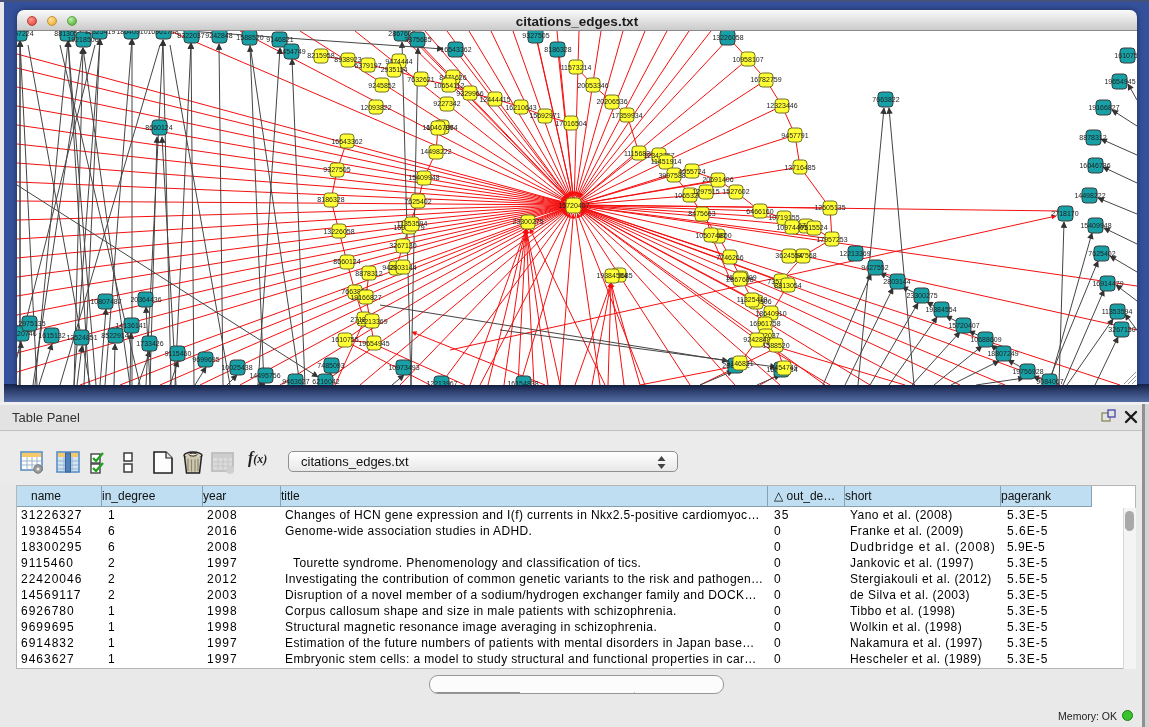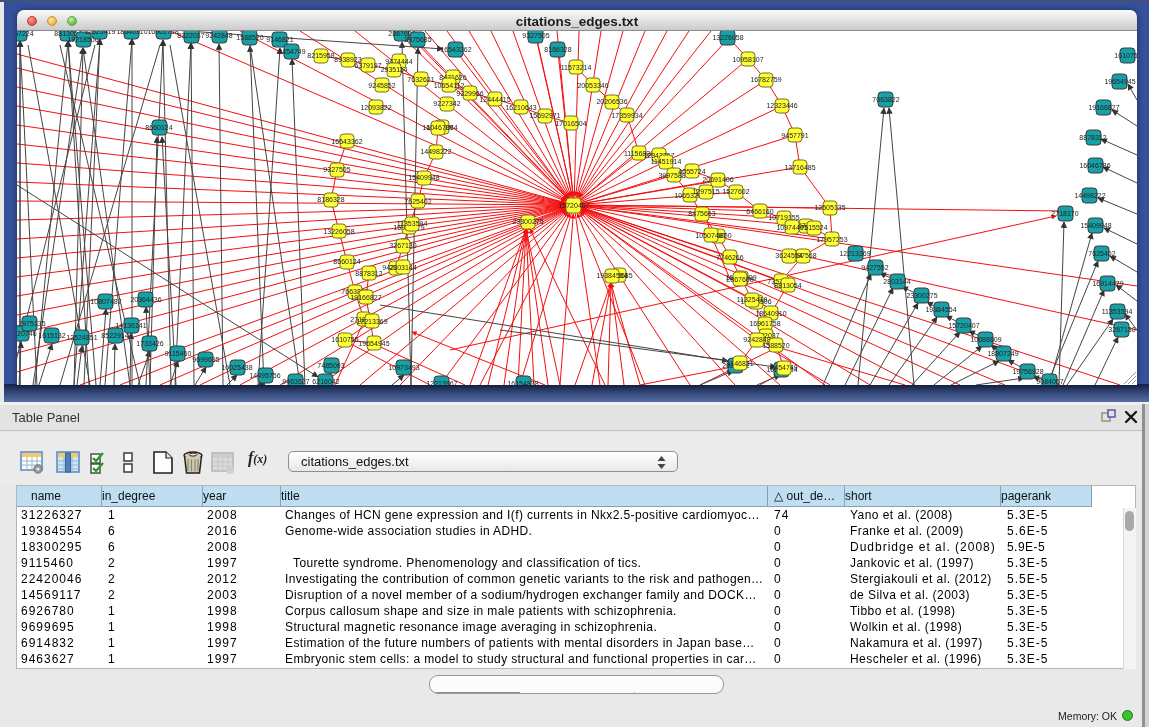--- a/index.html
+++ b/index.html
@@ -701,21 +701,21 @@
   <div id="vsb">
       <div class="th2"></div>
     </div>
 </div>
 <div style="position:absolute;left:16px;top:485px;width:1121px;height:185px;pointer-events:none"></div>
 <div class="tr" style="top:507px">
     <span style="left:21px">31226327</span>
     <span style="left:108px">1</span>
     <span style="left:207px">2008</span>
     <span style="left:285px">Changes of HCN gene expression and I(f) currents in Nkx2.5‑positive cardiomyoc…</span>
-    <span style="left:774px">74</span>
+    <span style="left:774px">35</span>
     <span style="left:850px">Yano et al. (2008)</span>
     <span style="left:1007px">5.3E‑5</span>
   </div>
 <div class="tr" style="top:523px">
     <span style="left:21px">19384554</span>
     <span style="left:108px">6</span>
     <span style="left:207px">2016</span>
     <span style="left:285px">Genome‑wide association studies in ADHD.</span>
     <span style="left:774px">0</span>
     <span style="left:850px">Franke et al. (2009)</span>
@@ -782,21 +782,21 @@
     <span style="left:774px">0</span>
     <span style="left:850px">Nakamura et al. (1997)</span>
     <span style="left:1007px">5.3E‑5</span>
   </div>
 <div class="tr" style="top:651px">
     <span style="left:21px">9463627</span>
     <span style="left:108px">1</span>
     <span style="left:207px">1997</span>
     <span style="left:285px">Embryonic stem cells: a model to study structural and functional properties in car…</span>
     <span style="left:774px">0</span>
-    <span style="left:850px">Hescheler et al. (1996)</span>
+    <span style="left:850px">Hescheler et al. (1989)</span>
     <span style="left:1007px">5.3E‑5</span>
   </div>
 <div id="tabs">
   <div style="left:0;width:90px;background:linear-gradient(#909090,#636363);color:#f5f5f5;border-right:1px solid #888">Node Table</div>
   <div style="left:91px;width:114px;border-right:1px solid #bbb">Edge Table</div>
   <div style="left:183px;width:112px">Network Table</div>
 </div>
 <div id="memory">Memory: OK</div>
 <div id="memdot"></div>
 <div id="redge"></div>

